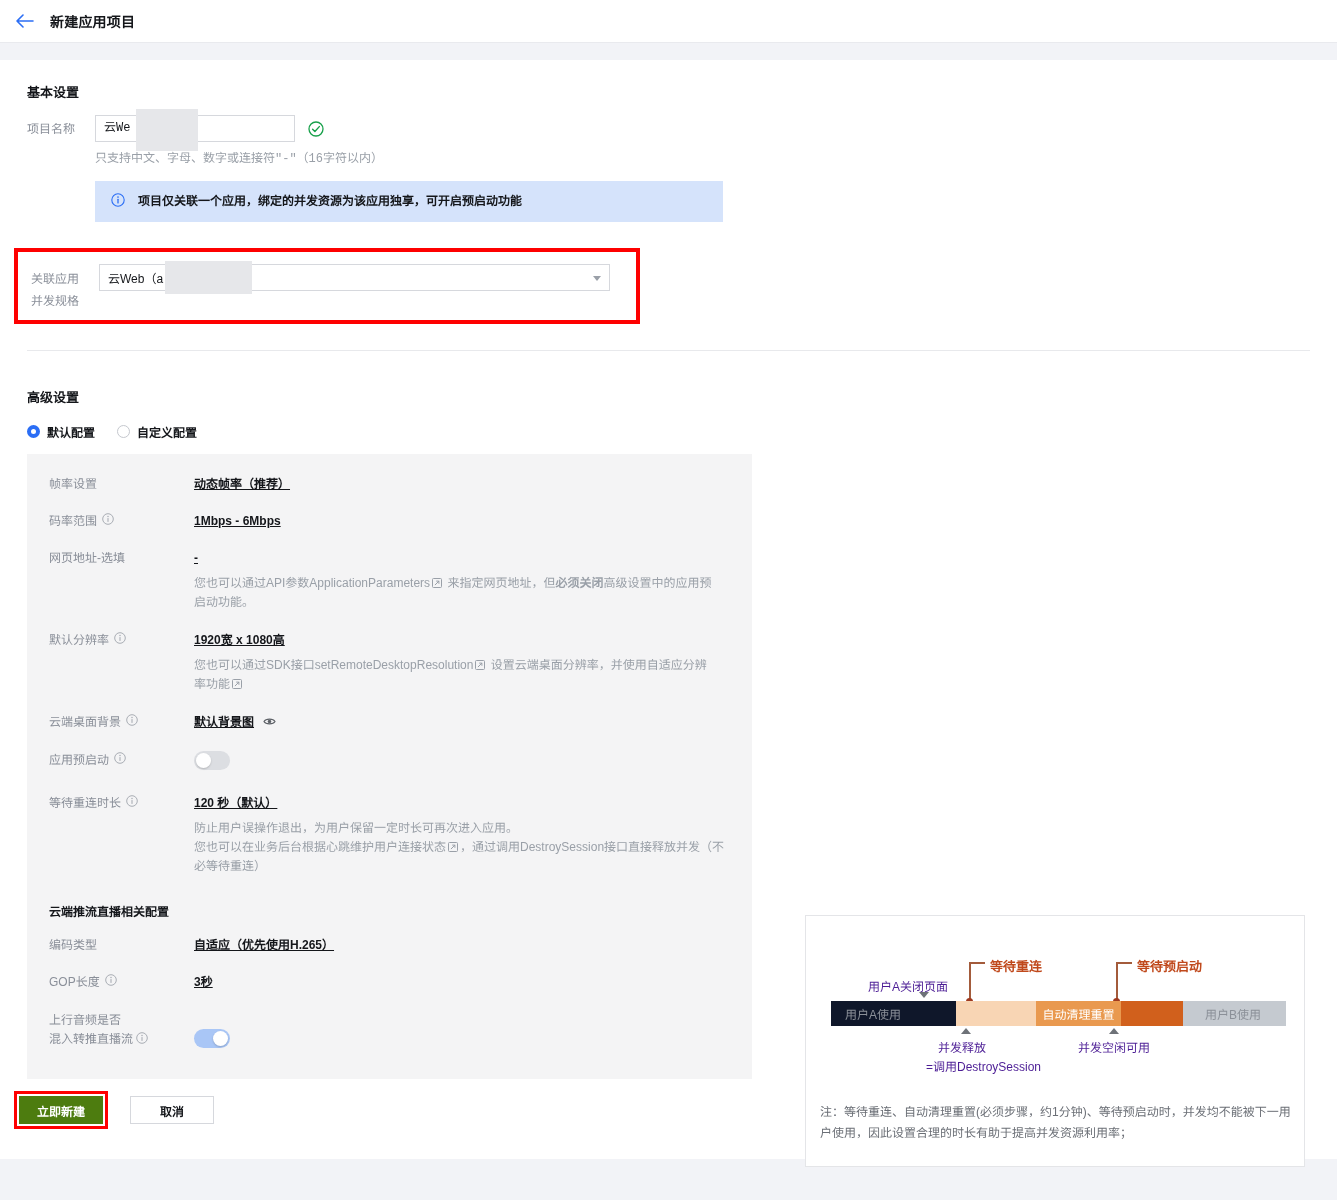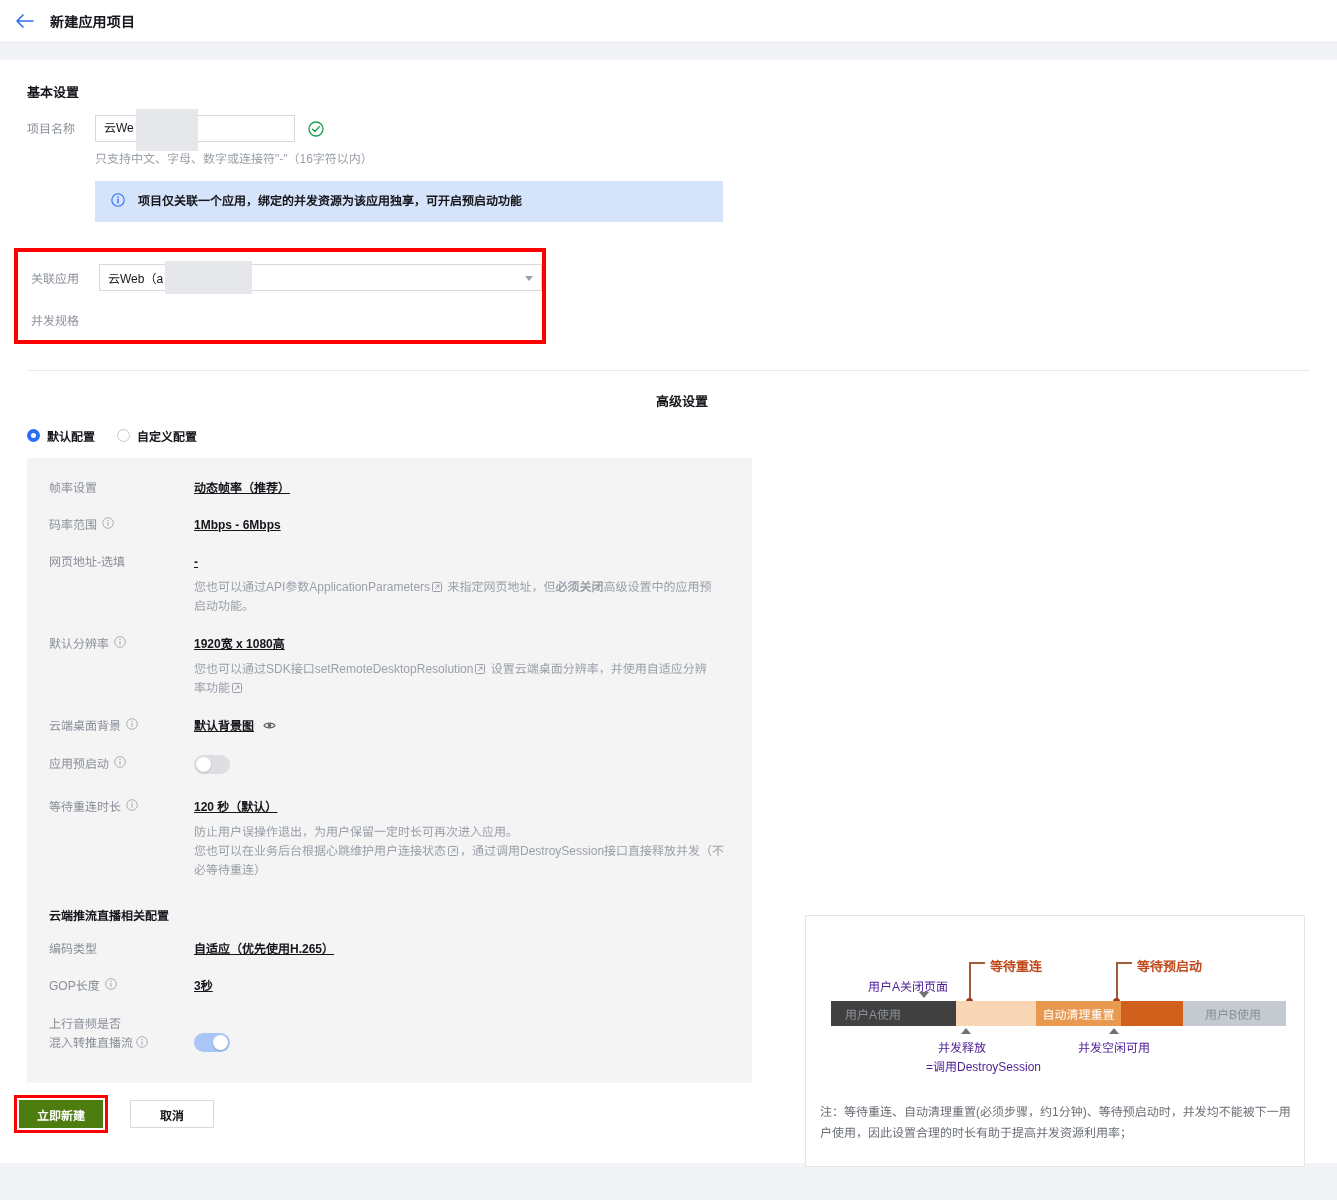--- a/index.html
+++ b/index.html
@@ -34,21 +34,21 @@
     font-size: 13px; font-weight: bold; color: #14161a;
     margin: 0 0 14px 27px;
   }
 
   
   .frow { display: flex; align-items: flex-start; margin-left: 27px; }
   .flabel {
     width: 68px; flex: 0 0 68px; color: #8a8f99; font-size: 12px;
     line-height: 18px; padding-top: 5px; text-align: left;
   }
-  .fbody { flex: 1; }
+  .fbody { flex: 1; font-family: Liberation Mono, monospace; }
 
   
   .name-row { margin-top: 2px; }
   .text-input {
     width: 200px; height: 27px; border: 1px solid #d6d8dd; background: #fff;
     font-size: 12px; color: #14161a; padding: 0 8px; line-height: 25px;
     position: relative; display: inline-block; vertical-align: middle;
   }
   .mask { position: absolute; background: #e6e7ea; }
   .name-mask { left: 40px; top: -7px; width: 62px; height: 42px; }
@@ -72,43 +72,43 @@
   
   .banner {
     margin: 13px 0 0 95px; width: 628px; background: #d5e3fb;
     display: flex; align-items: center; padding: 12px 0 12px 16px; min-height: 41px;
   }
   .banner .i-ico { margin-right: 13px; flex: 0 0 14px; }
   .banner-text { font-size: 12px; color: #14161a; font-weight: bold; line-height: 17px; }
 
   
   .redbox {
-    position: relative; margin: 26px 0 0 14px; width: 532px;
+    position: relative; margin: 26px 0 0 14px; width: 626px;
     border: 4px solid #fe0000; padding: 12px 0 12px 0; background: #fff;
   }
   .sel-row { display: flex; align-items: center; margin-left: 13px; }
-  .sel-row + .sel-row { margin-top: 20px; }
+  .sel-row + .sel-row { }
   .sel-label { width: 68px; flex: 0 0 68px; color: #8a8f99; font-size: 12px; }
   .select {
     width: 511px; height: 27px; border: 1px solid #d6d8dd; background: #fff;
     position: relative; display: flex; align-items: center; padding: 0 8px;
     font-size: 12px; color: #14161a; cursor: pointer;
   }
   .select .caret {
     position: absolute; right: 8px; top: 50%; margin-top: -2px;
     width: 0; height: 0; border-left: 4px solid transparent;
     border-right: 4px solid transparent; border-top: 5px solid #9aa0a8;
   }
   .sel-mask1 { position: absolute; left: 65px; top: -4px; width: 87px; height: 33px; background: #e6e7ea; }
   .sel-mask2 { position: absolute; left: 58px; top: -4px; width: 143px; height: 33px; background: #e6e7ea; }
 
   .divider { height: 1px; background: #e8e9ec; margin: 26px 27px 0 27px; }
 
   
-  .adv-title { margin-top: 20px; text-align: center; }
+  .adv-title { margin-top: 36px; }
   .adv-radio { margin-left: 27px; margin-top: 0; }
 
   .panel {
     margin: 14px 0 0 27px; width: 725px; background: #f4f4f5;
     padding: 22px 0 26px 0;
   }
   .prow { display: flex; align-items: flex-start; margin-left: 22px; }
   .prow + .prow { margin-top: 20px; }
   .plabel {
     width: 145px; flex: 0 0 145px; color: #8a8f99; font-size: 12px; line-height: 17px;
@@ -139,21 +139,21 @@
     margin: 26px 0 18px 22px;
   }
 
   
   .illus {
     position: absolute; left: 805px; top: 855px; width: 500px; height: 252px;
     border: 1px solid #e4e5e8; background: #fff;
   }
   .tl { position: absolute; left: 25px; top: 85px; width: 455px; height: 25px; display: flex; }
   .seg { height: 25px; display: flex; align-items: center; justify-content: center; font-size: 12px; }
-  .seg-a { background: #404040; color: #8b9098; width: 125px; justify-content: flex-start; padding-left: 14px; }
+  .seg-a { background: #0f172a; color: #8b9098; width: 125px; justify-content: flex-start; padding-left: 14px; }
   .seg-wait { background: #f8d5b4; width: 80px; }
   .seg-clean { background: #e9994f; color: #fff; width: 85px; }
   .seg-pre { background: #d1601c; width: 62px; }
   .seg-b { background: #c5cad0; color: #8b9098; flex: 1; justify-content: flex-end; padding-right: 25px; }
 
   .anno { position: absolute; font-size: 12px; color: #4c1d95; white-space: nowrap; }
   .anno-bold { font-weight: bold; color: #c0491c; font-size: 13px; }
   .lead { position: absolute; background: #a35b3b; }
   .dot { position: absolute; width: 7px; height: 7px; border-radius: 50%; background: #a03a20; }
   .tri-down {

